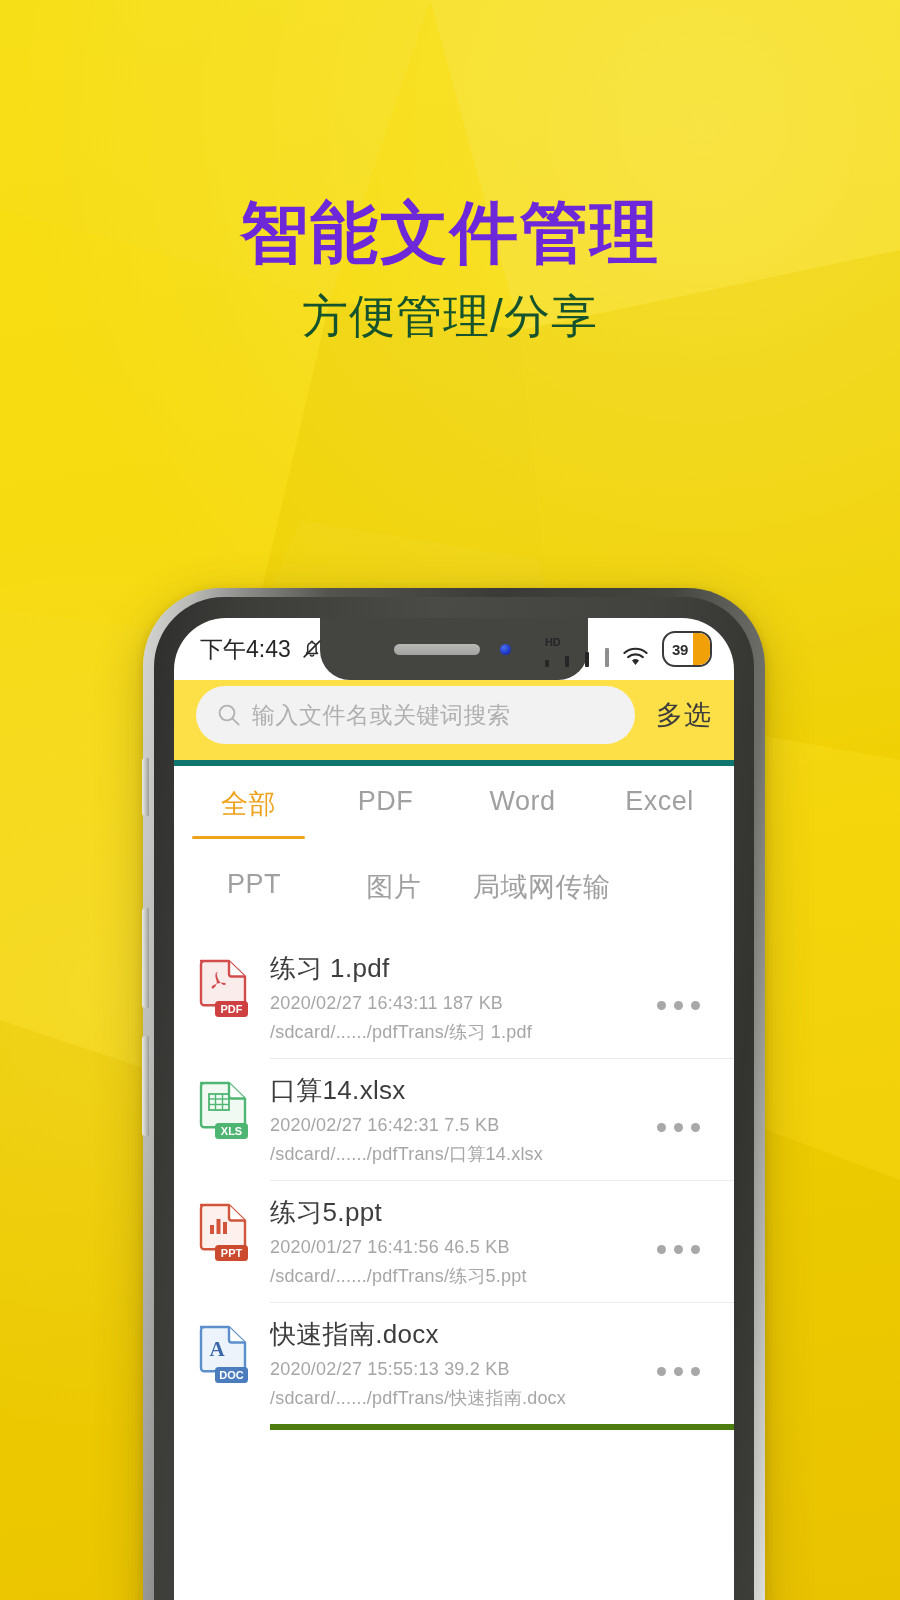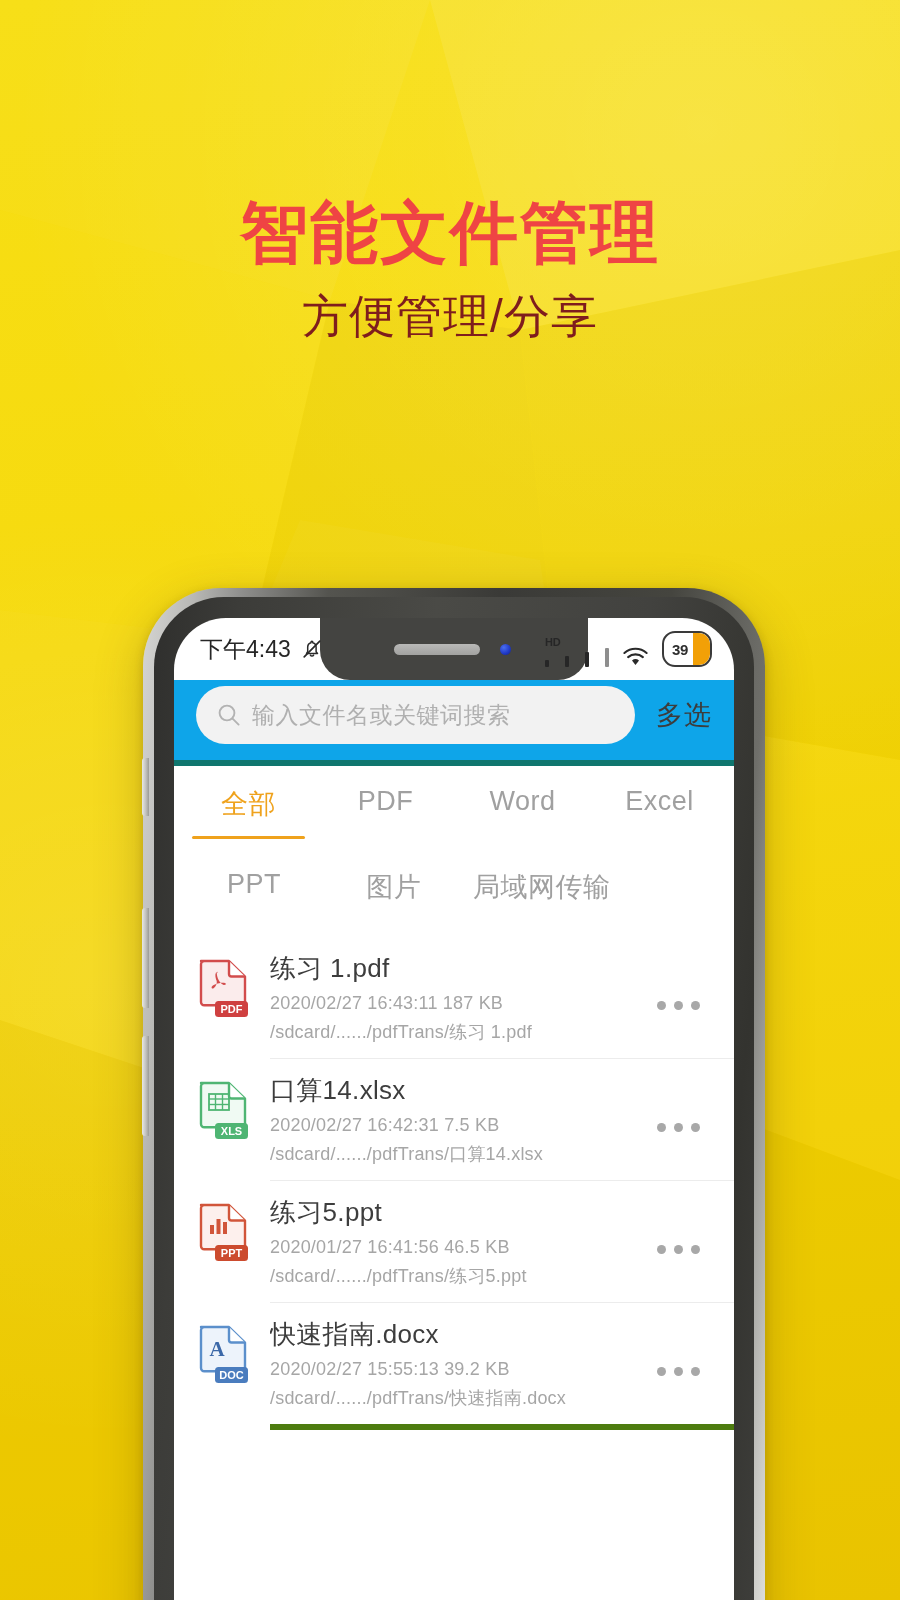--- a/index.html
+++ b/index.html
@@ -33,29 +33,29 @@
     position:absolute;
     left:0; right:0; top:196px;
     text-align:center;
     z-index:4;
   }
   .headline {
     font-size:68px;
     line-height:1.08;
     font-weight:700;
     letter-spacing:2px;
-    color:#ef4444;
+    color:#6d28d9;
   }
   .subline {
     margin-top:22px;
     font-size:46px;
     line-height:1.1;
     font-weight:400;
     letter-spacing:1px;
-    color:#7f1d1d;
+    color:#14532d;
   }
 
   
   .phone {
     position:absolute;
     left:143px; top:588px;
     width:622px; height:1060px;
     z-index:5;
   }
   
@@ -162,21 +162,21 @@
   .battery .pct {
     position:relative;
     font-size:15px; font-weight:700; color:#2e2e2e; letter-spacing:-0.3px;
   }
 
   
   .searchrow {
     display:flex; align-items:center;
     padding:6px 20px 16px 22px;
     gap:21px;
-    background:#0ea5e9;
+    background:#fde047;
     justify-content:center;
   }
   .searchbox {
     flex:1;
     height:58px;
     background:#f2f2f2;
     border-radius:29px;
     display:flex; align-items:center;
     padding:0 20px;
     gap:10px;

